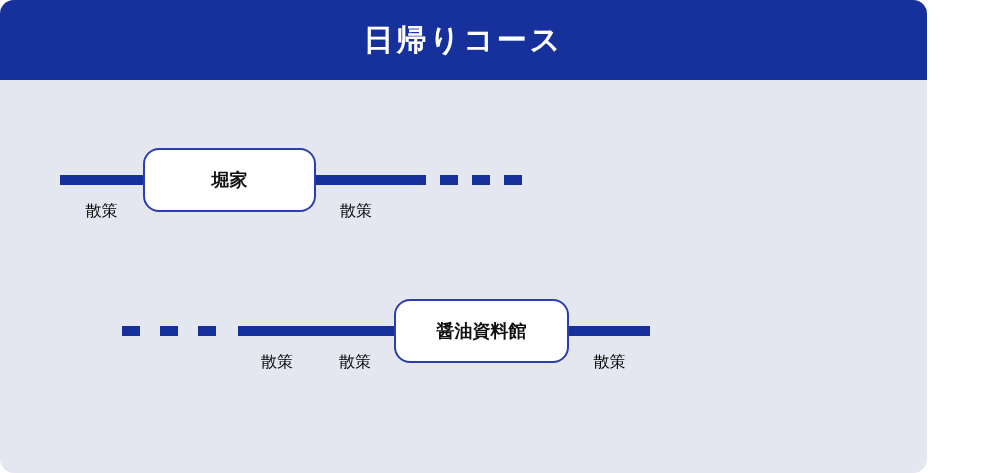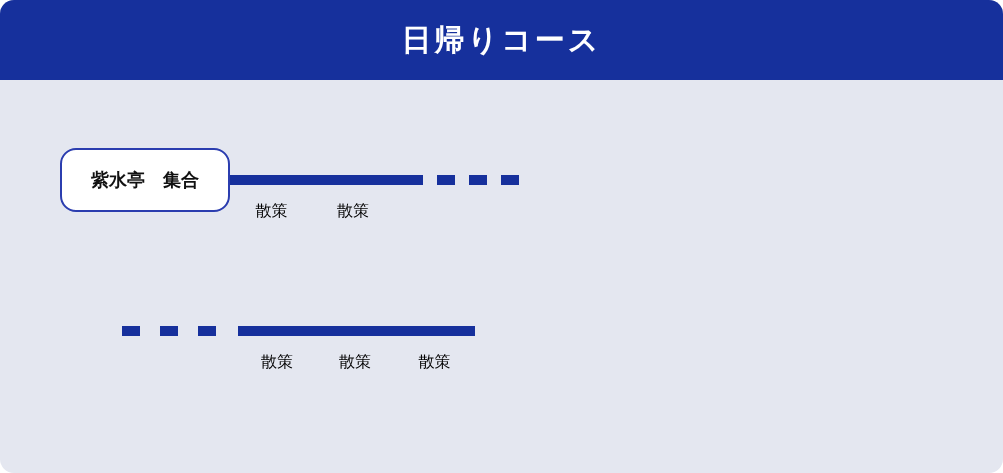--- a/index.html
+++ b/index.html
@@ -1,20 +1,20 @@
 <!DOCTYPE html>
 <html style="--navy: #16309C; --bg: #E4E7F0; --box_border: #2B3DAF; --box_fill: #FFFFFF; --label_text: #000000;"><head>
 <meta charset="utf-8">
 <style>
   html,body { margin:0; padding:0; background:#ffffff; }
   body { font-family:"Liberation Sans","DejaVu Sans",sans-serif; }
 
   .card {
     position:relative;
-    width:1003px; height:473px;
+    width:927px; height:473px;
     background:var(--bg,#E4E7F0);
     border-radius:14px;
     overflow:hidden;
   }
 
   .header {
     height:80px;
     background:var(--navy,#16309C);
     display:flex; align-items:center; justify-content:center;
   }
@@ -65,27 +65,27 @@
 </head>
 <body>
 
 <div class="card">
 
   <div class="header">
     <div class="title">日帰りコース</div>
   </div>
 
   <div class="row row1">
-    <div class="node w170">紫水亭　集合</div>
 
     <div class="connector c75">
       <div class="line"></div>
       <div class="walk">散策</div>
     </div>
 
+    <div class="node w173">堀家</div>
 
     <div class="connector c72">
       <div class="line"></div>
       <div class="walk">散策</div>
     </div>
 
 
     <div class="dashes tail">
       <div class="stub"></div>
       <div class="dash"></div>
@@ -105,20 +105,21 @@
       <div class="line"></div>
       <div class="walk">散策</div>
     </div>
 
 
     <div class="connector c70">
       <div class="line"></div>
       <div class="walk">散策</div>
     </div>
 
+    <div class="node w175">醤油資料館</div>
 
     <div class="connector c73">
       <div class="line"></div>
       <div class="walk">散策</div>
     </div>
 
   </div>
 
 </div>
 

